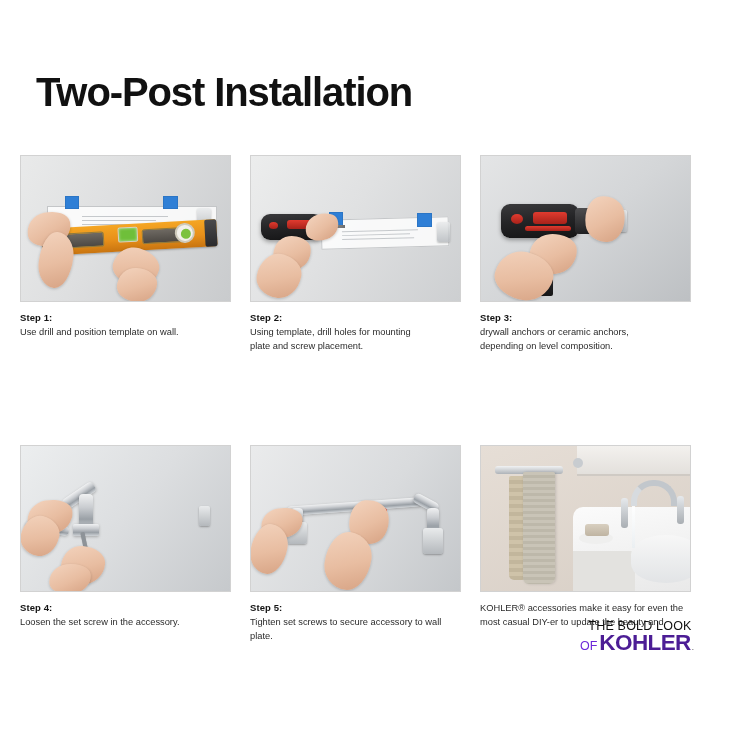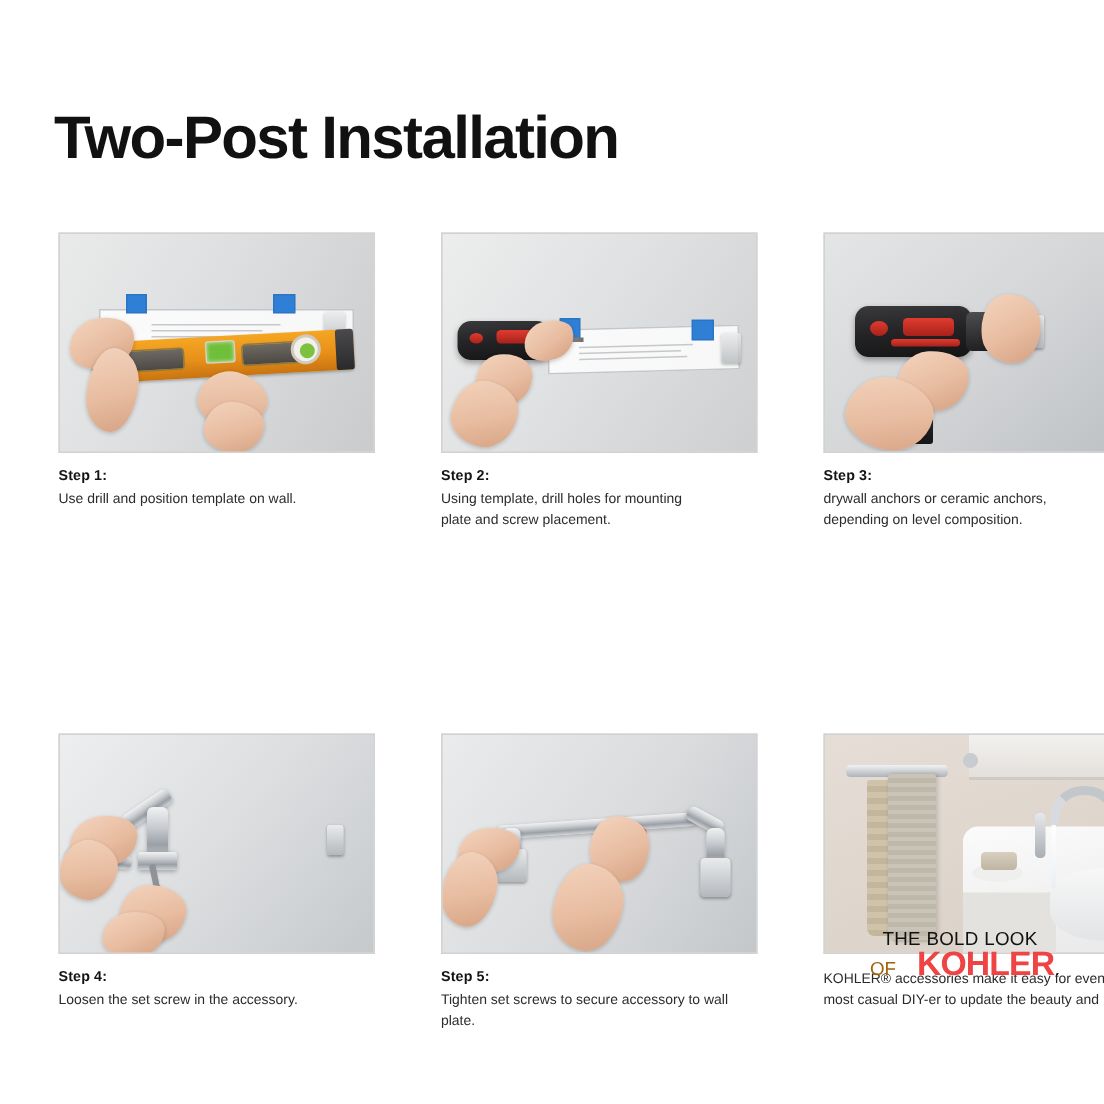--- a/index.html
+++ b/index.html
@@ -15,27 +15,26 @@
 
   
   .page-title {
     position:absolute; left:36px; top:72px;
     font-size:40px; font-weight:bold; letter-spacing:-1.1px;
     line-height:1; color:#111111;
   }
 
   
   .grid {
-    position:absolute; left:39px; top:155px;
+    position:absolute; left:20px; top:155px;
     width:664px;
     display:grid;
     grid-template-columns:repeat(3, 211px);
     column-gap:19px;
     row-gap:0;
-    gap:44px;
   }
   .cell { width:211px; }
   .row2 { margin-top:92px; }
 
   
   .photo {
     position:relative; width:211px; height:147px;
     border:1px solid #d2d2d2;
     background:#d9dadb;
     overflow:hidden;
@@ -203,23 +202,23 @@
   
   .logo {
     position:absolute; right:36px; bottom:78px;
     text-align:center; width:120px;
   }
   .logo-top {
     font-size:12.5px; letter-spacing:.2px; color:#111;
     line-height:14px; white-space:nowrap;
   }
   .logo-bottom { display:flex; align-items:baseline; line-height:20px; }
-  .logo-of { font-size:12.5px; color:#a16207; margin-right:14px; }
+  .logo-of { font-size:12.5px; color:#6d28d9; margin-right:2px; }
   .logo-word {
-    font-size:22.5px; font-weight:bold; letter-spacing:-.6px; color:#ef4444;
+    font-size:22.5px; font-weight:bold; letter-spacing:-.6px; color:#4c1d95;
   }
   .logo-reg { font-size:8px; color:#111; margin-left:1px; }
 </style>
 </head>
 <body>
 
 <div class="sheet">
 
   <div class="page-title">Two-Post Installation</div>
 

